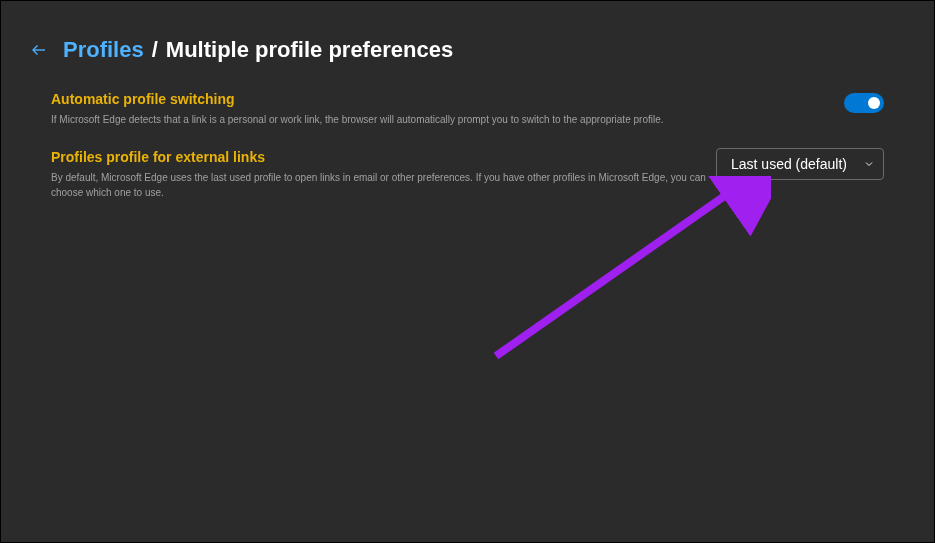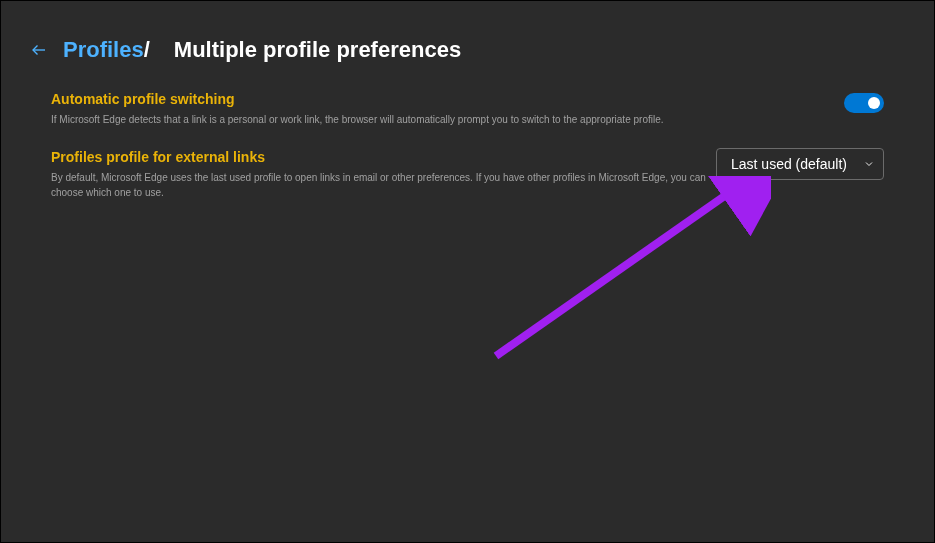--- a/index.html
+++ b/index.html
@@ -26,32 +26,32 @@
     align-items: center;
     justify-content: center;
     cursor: pointer;
     color: #4db2ff;
   }
   .breadcrumb {
     font-size: 22px;
     font-weight: 600;
     display: flex;
     align-items: flex-start;
+    gap: 8px;
   }
   .breadcrumb-parent {
     color: #4db2ff;
     cursor: pointer;
   }
   .breadcrumb-sep {
     color: #ffffff;
     font-weight: 600;
   }
   .breadcrumb-current {
     color: #ffffff;
-    margin-left: 24px;
   }
   .content {
     padding: 28px 50px 0 50px;
   }
   .setting-row {
     display: flex;
     justify-content: space-between;
     align-items: flex-start;
     margin-bottom: 22px;
   }

